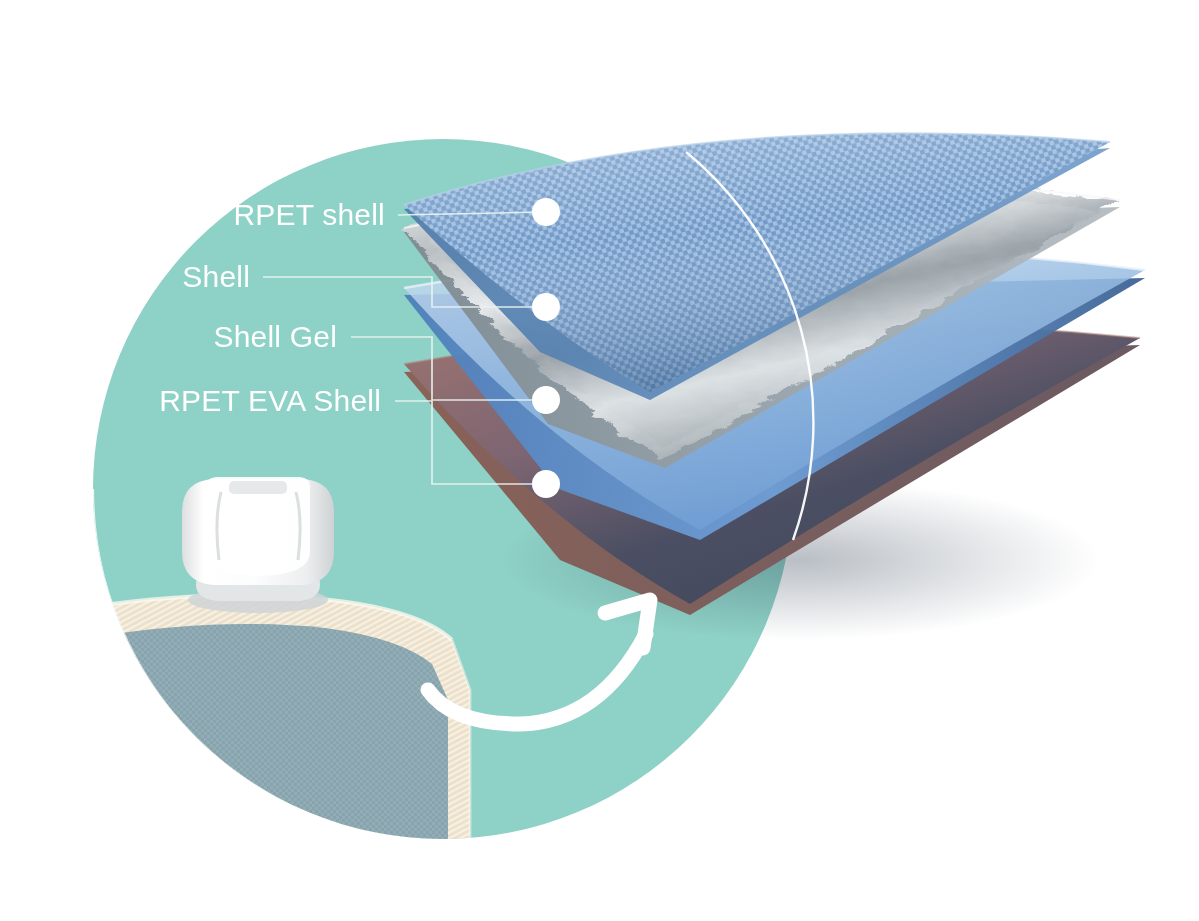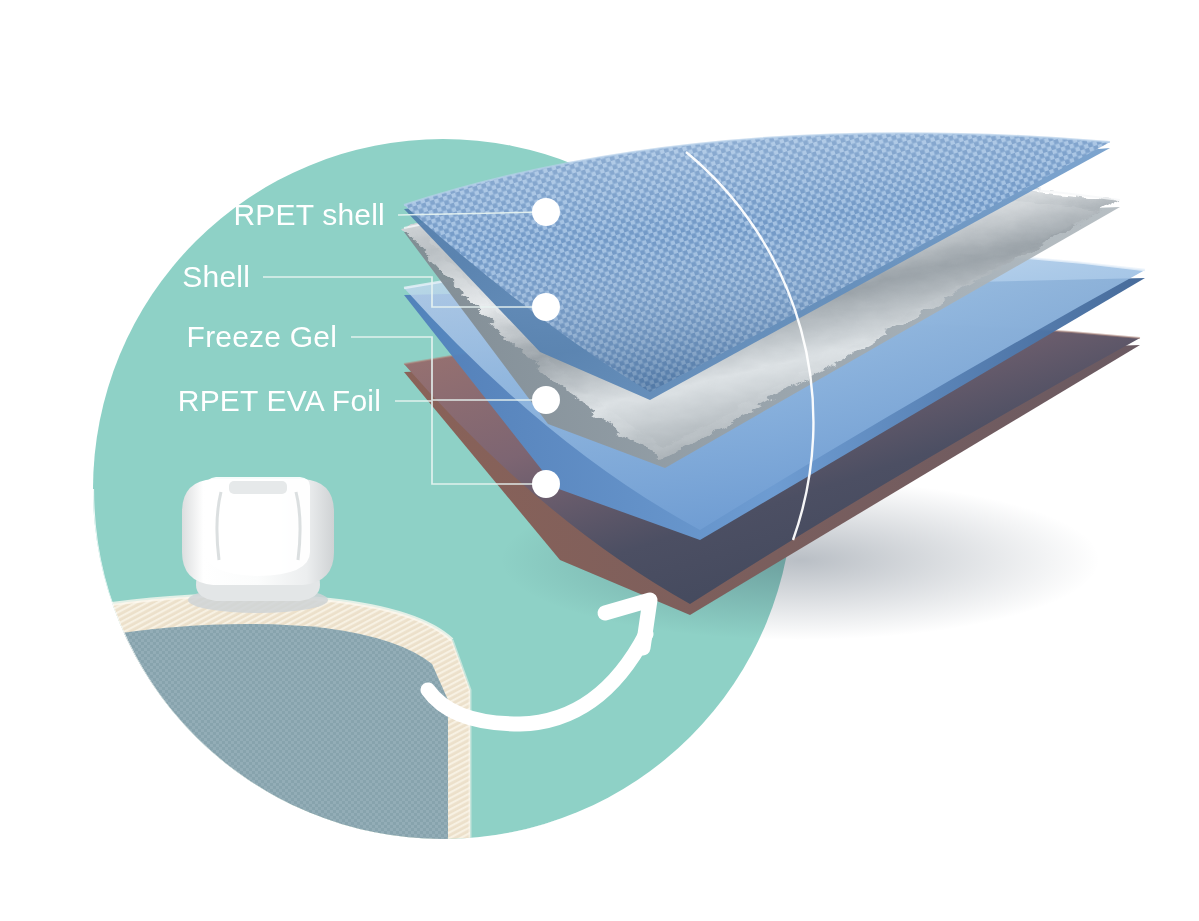--- a/index.html
+++ b/index.html
@@ -199,19 +199,19 @@
     </g>
   </svg>
 
   <div class="lbl r" style="left:385px;top:215px;">
     <span>RPET shell</span>
   </div>
   <div class="lbl r" style="left:250px;top:277px;">
     <span>Shell</span>
   </div>
   <div class="lbl r" style="left:337px;top:337px;">
-    <span>Freeze Gel</span>
+    <span>Shell Gel</span>
   </div>
   <div class="lbl r" style="left:381px;top:401px;">
-    <span>RPET EVA Foil</span>
+    <span>RPET EVA Shell</span>
   </div>
 
 </div>
 
 </body></html>

